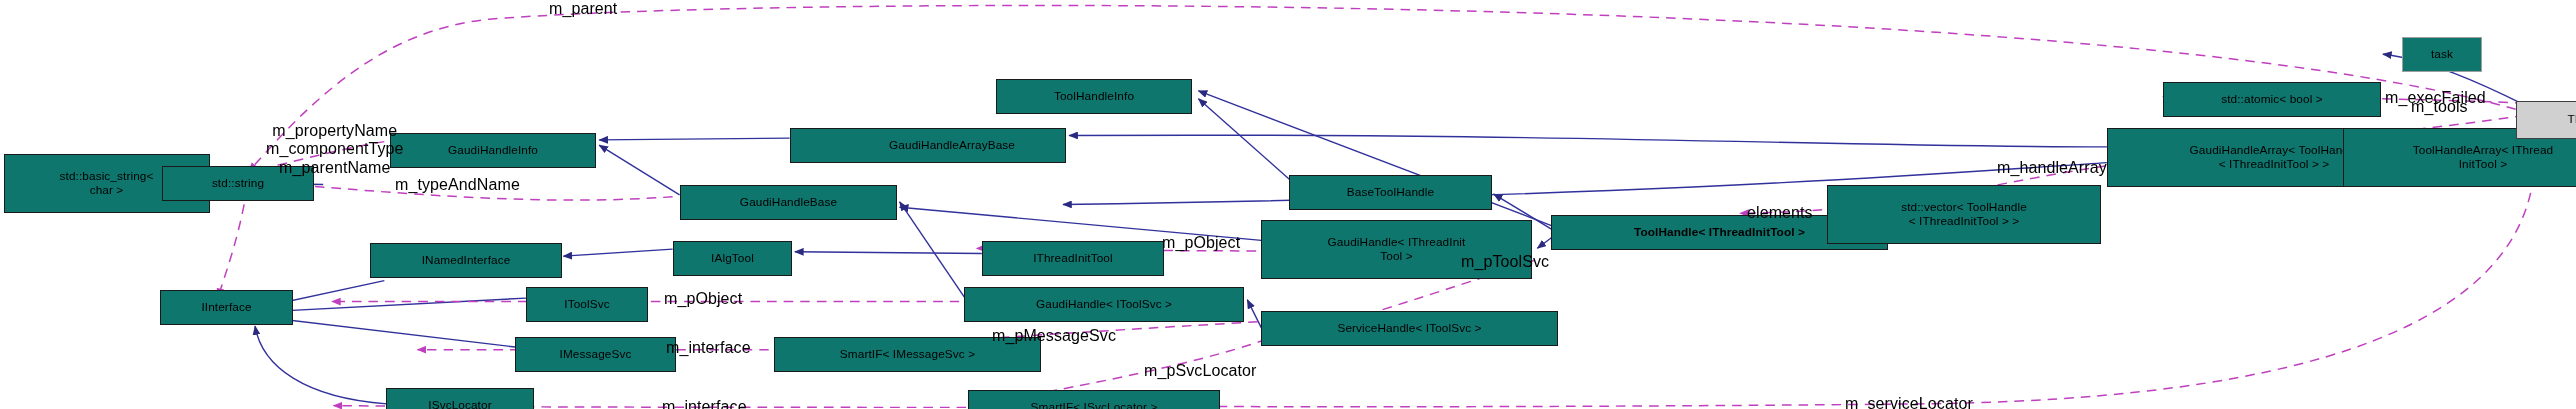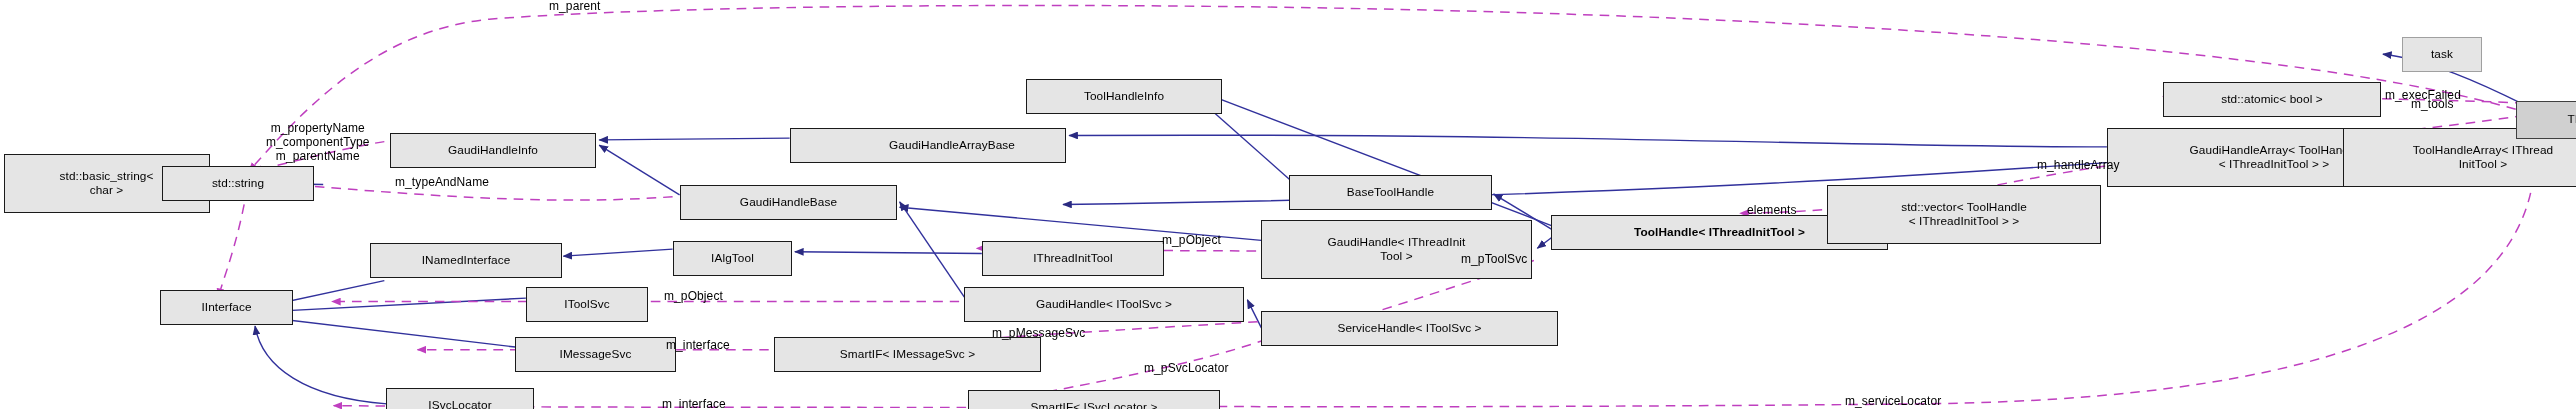--- a/index.html
+++ b/index.html
@@ -2,37 +2,37 @@
 <html style="font-size:14px"><head>
 <meta charset="utf-8">
 <style>
   html,body{margin:0;padding:0;background:#ffffff;}
   body{font-family:"Liberation Sans","DejaVu Sans",sans-serif;}
   #diagram-root{position:relative;width:2576px;height:410px;background:#fff;overflow:hidden;}
   svg#edges{position:absolute;left:0;top:0;width:2576px;height:410px;}
   .node{
     position:absolute;
     box-sizing:border-box;
-    background:#e5e5e5;
+    background:#0f766e;
     border:0.9px solid #1a1a1a;
     display:flex;
     align-items:center;
     justify-content:center;
     text-align:center;
     font-size:11.8px;
     line-height:1.12;
     color:#000000;
     white-space:pre;
     letter-spacing:0.1px;
   }
   .node.current{background:#d0d0d0;border:0.9px solid #404040;}
   .node.faint{border:0.9px solid #a0a0a0;}
   .edge-label{
     position:absolute;
-    font-size:12px;
+    font-size:16px;
     color:#000000;
     white-space:pre;
     text-align:center;
     line-height:1.15;
     letter-spacing:0.1px;
   }
 </style>
 </head>
 <body>
 
@@ -157,21 +157,21 @@
   <div class="node" style="left:790px;top:128px;width:276px;height:35px;padding-left:48px;">GaudiHandleArrayBase</div>
 
   <div class="node" style="left:982px;top:241px;width:182px;height:35px;">IThreadInitTool</div>
 
   <div class="node" style="left:964px;top:287px;width:280px;height:35px;text-align:right;">GaudiHandle&lt; IToolSvc &gt;</div>
 
   <div class="node" style="left:1261px;top:311px;width:297px;height:35px;">ServiceHandle&lt; IToolSvc &gt;</div>
 
   <div class="node" style="left:1289px;top:175px;width:203px;height:35px;">BaseToolHandle</div>
 
-  <div class="node" style="left:996px;top:79px;width:196px;height:35px;margin-left:30px;">ToolHandleInfo</div>
+  <div class="node" style="left:996px;top:79px;width:196px;height:35px;">ToolHandleInfo</div>
 
   <div class="node" style="left:1261px;top:220px;width:271px;height:59px;">GaudiHandle&lt; IThreadInit
 Tool &gt;</div>
 
   <div class="node" style="left:1551px;top:215px;width:337px;height:35px;font-weight:bold;">ToolHandle&lt; IThreadInitTool &gt;</div>
 
   <div class="node" style="left:1827px;top:185px;width:274px;height:59px;">std::vector&lt; ToolHandle
 &lt; IThreadInitTool &gt; &gt;</div>
 
   <div class="node" style="left:2107px;top:128px;width:334px;height:59px;">GaudiHandleArray&lt; ToolHandle
@@ -203,21 +203,21 @@
   <div class="edge-label" style="left:662px;top:398px;">m_interface</div>
 
   <div class="edge-label" style="left:992px;top:327px;">m_pMessageSvc</div>
 
   <div class="edge-label" style="left:1144px;top:362px;">m_pSvcLocator</div>
 
   <div class="edge-label" style="left:1461px;top:253px;">m_pToolSvc</div>
 
   <div class="edge-label" style="left:1747px;top:204px;">elements</div>
 
-  <div class="edge-label" style="left:1997px;top:159px;margin-left:40px;">m_handleArray</div>
+  <div class="edge-label" style="left:1997px;top:159px;">m_handleArray</div>
 
   <div class="edge-label" style="left:2385px;top:89px;">m_execFailed</div>
 
   <div class="edge-label" style="left:2411px;top:98px;">m_tools</div>
 
   <div class="edge-label" style="left:1845px;top:395px;">m_serviceLocator</div>
 
 </div>
 
 

